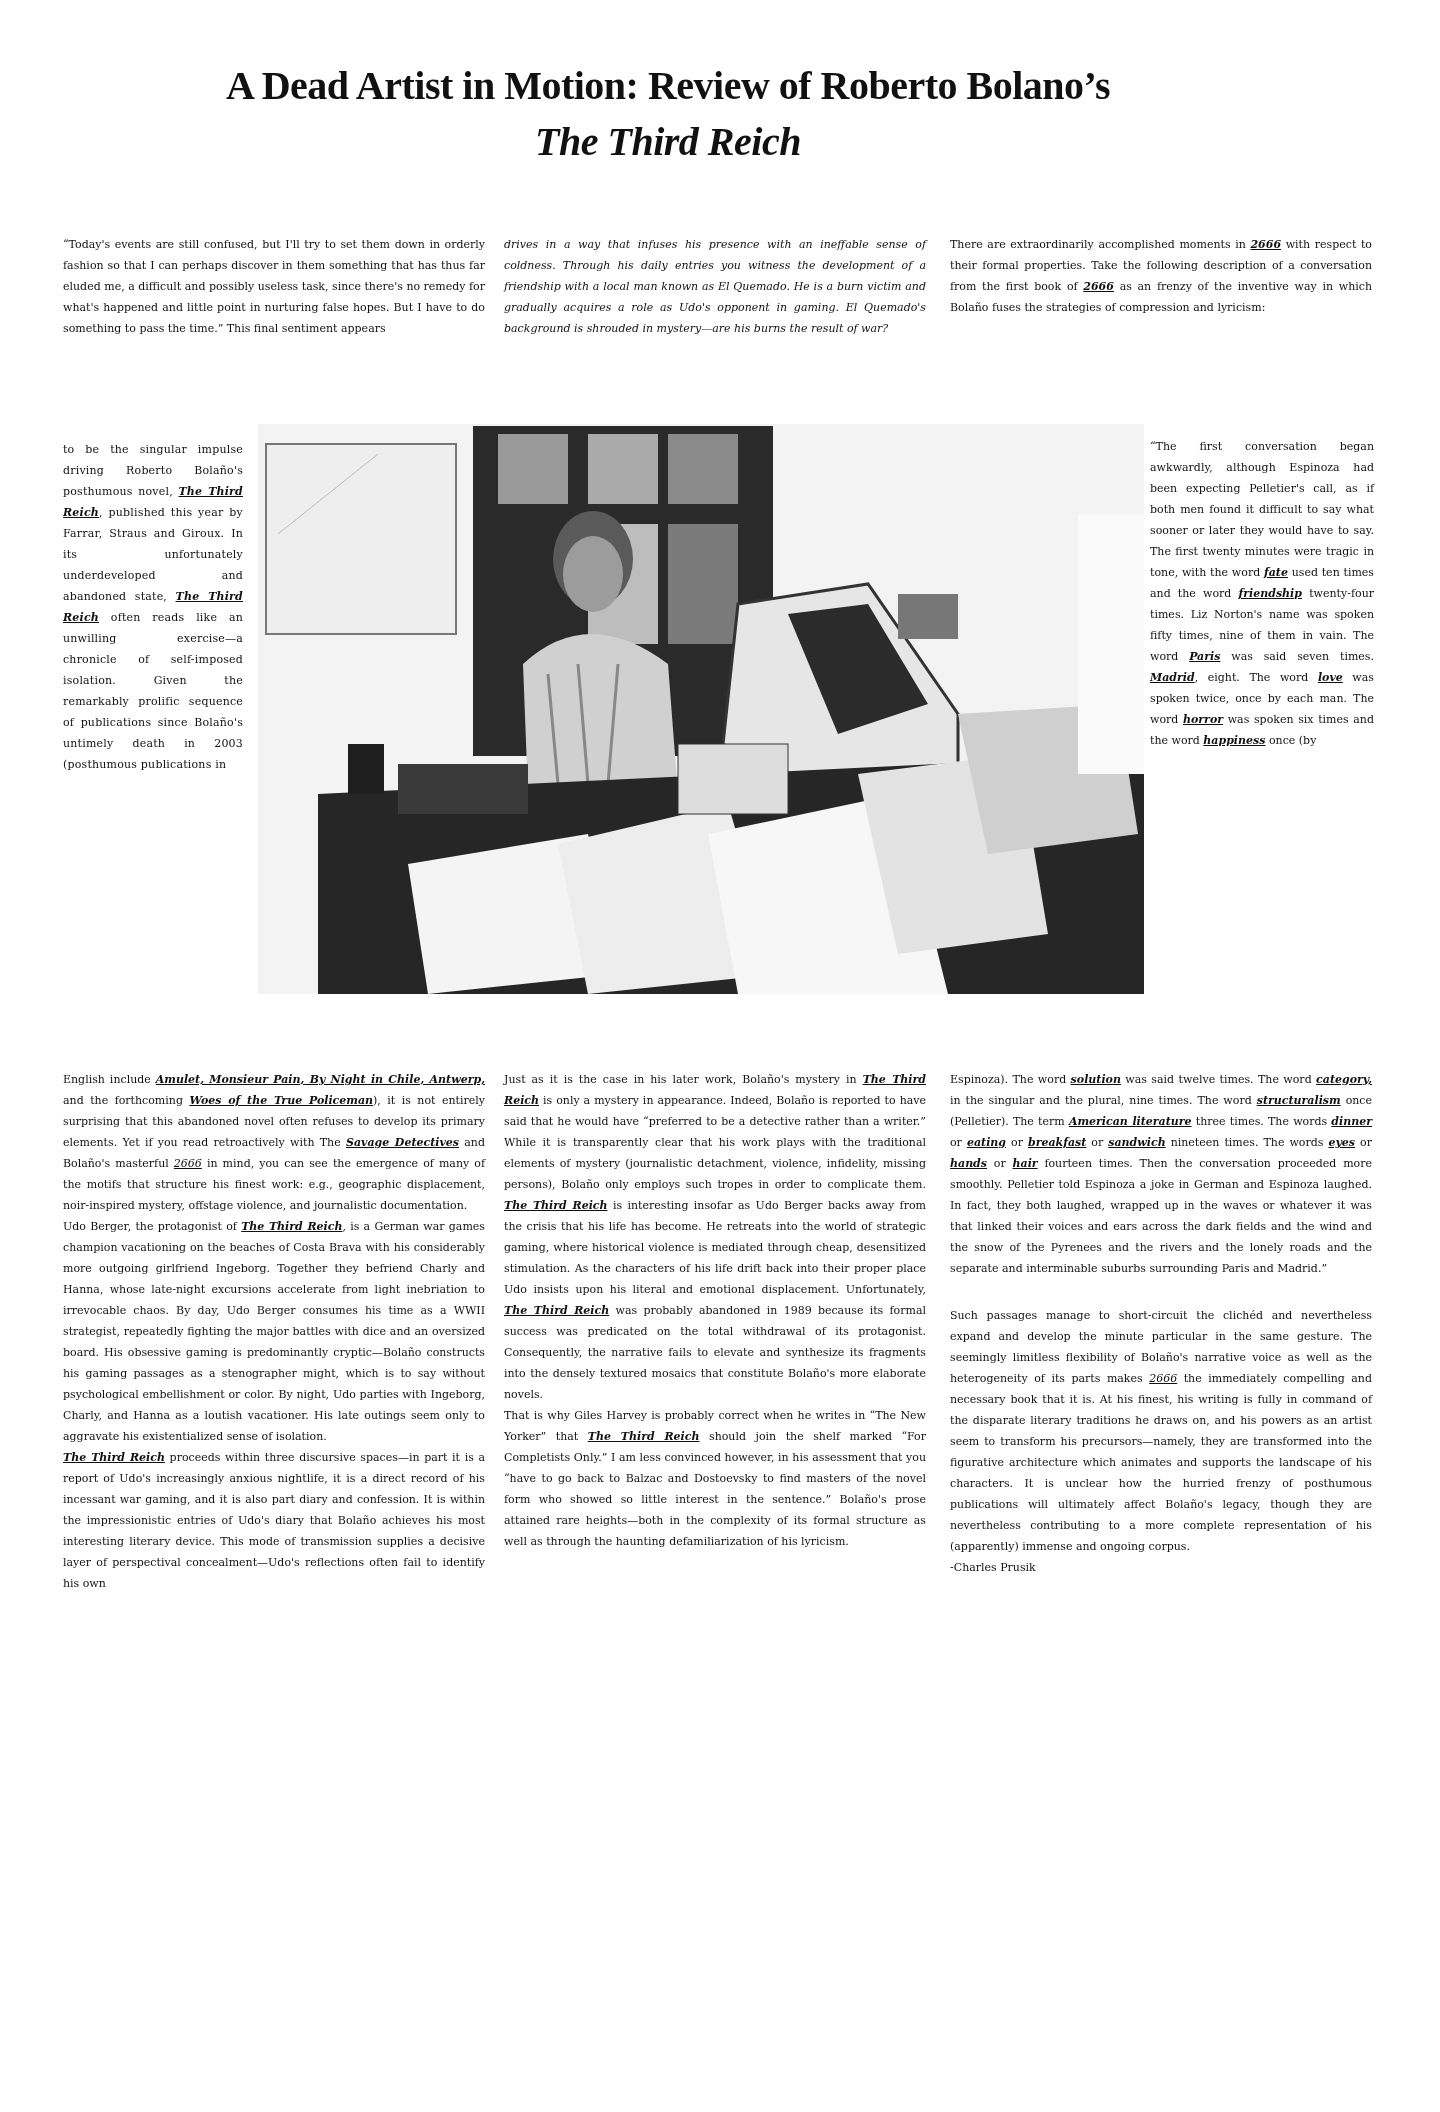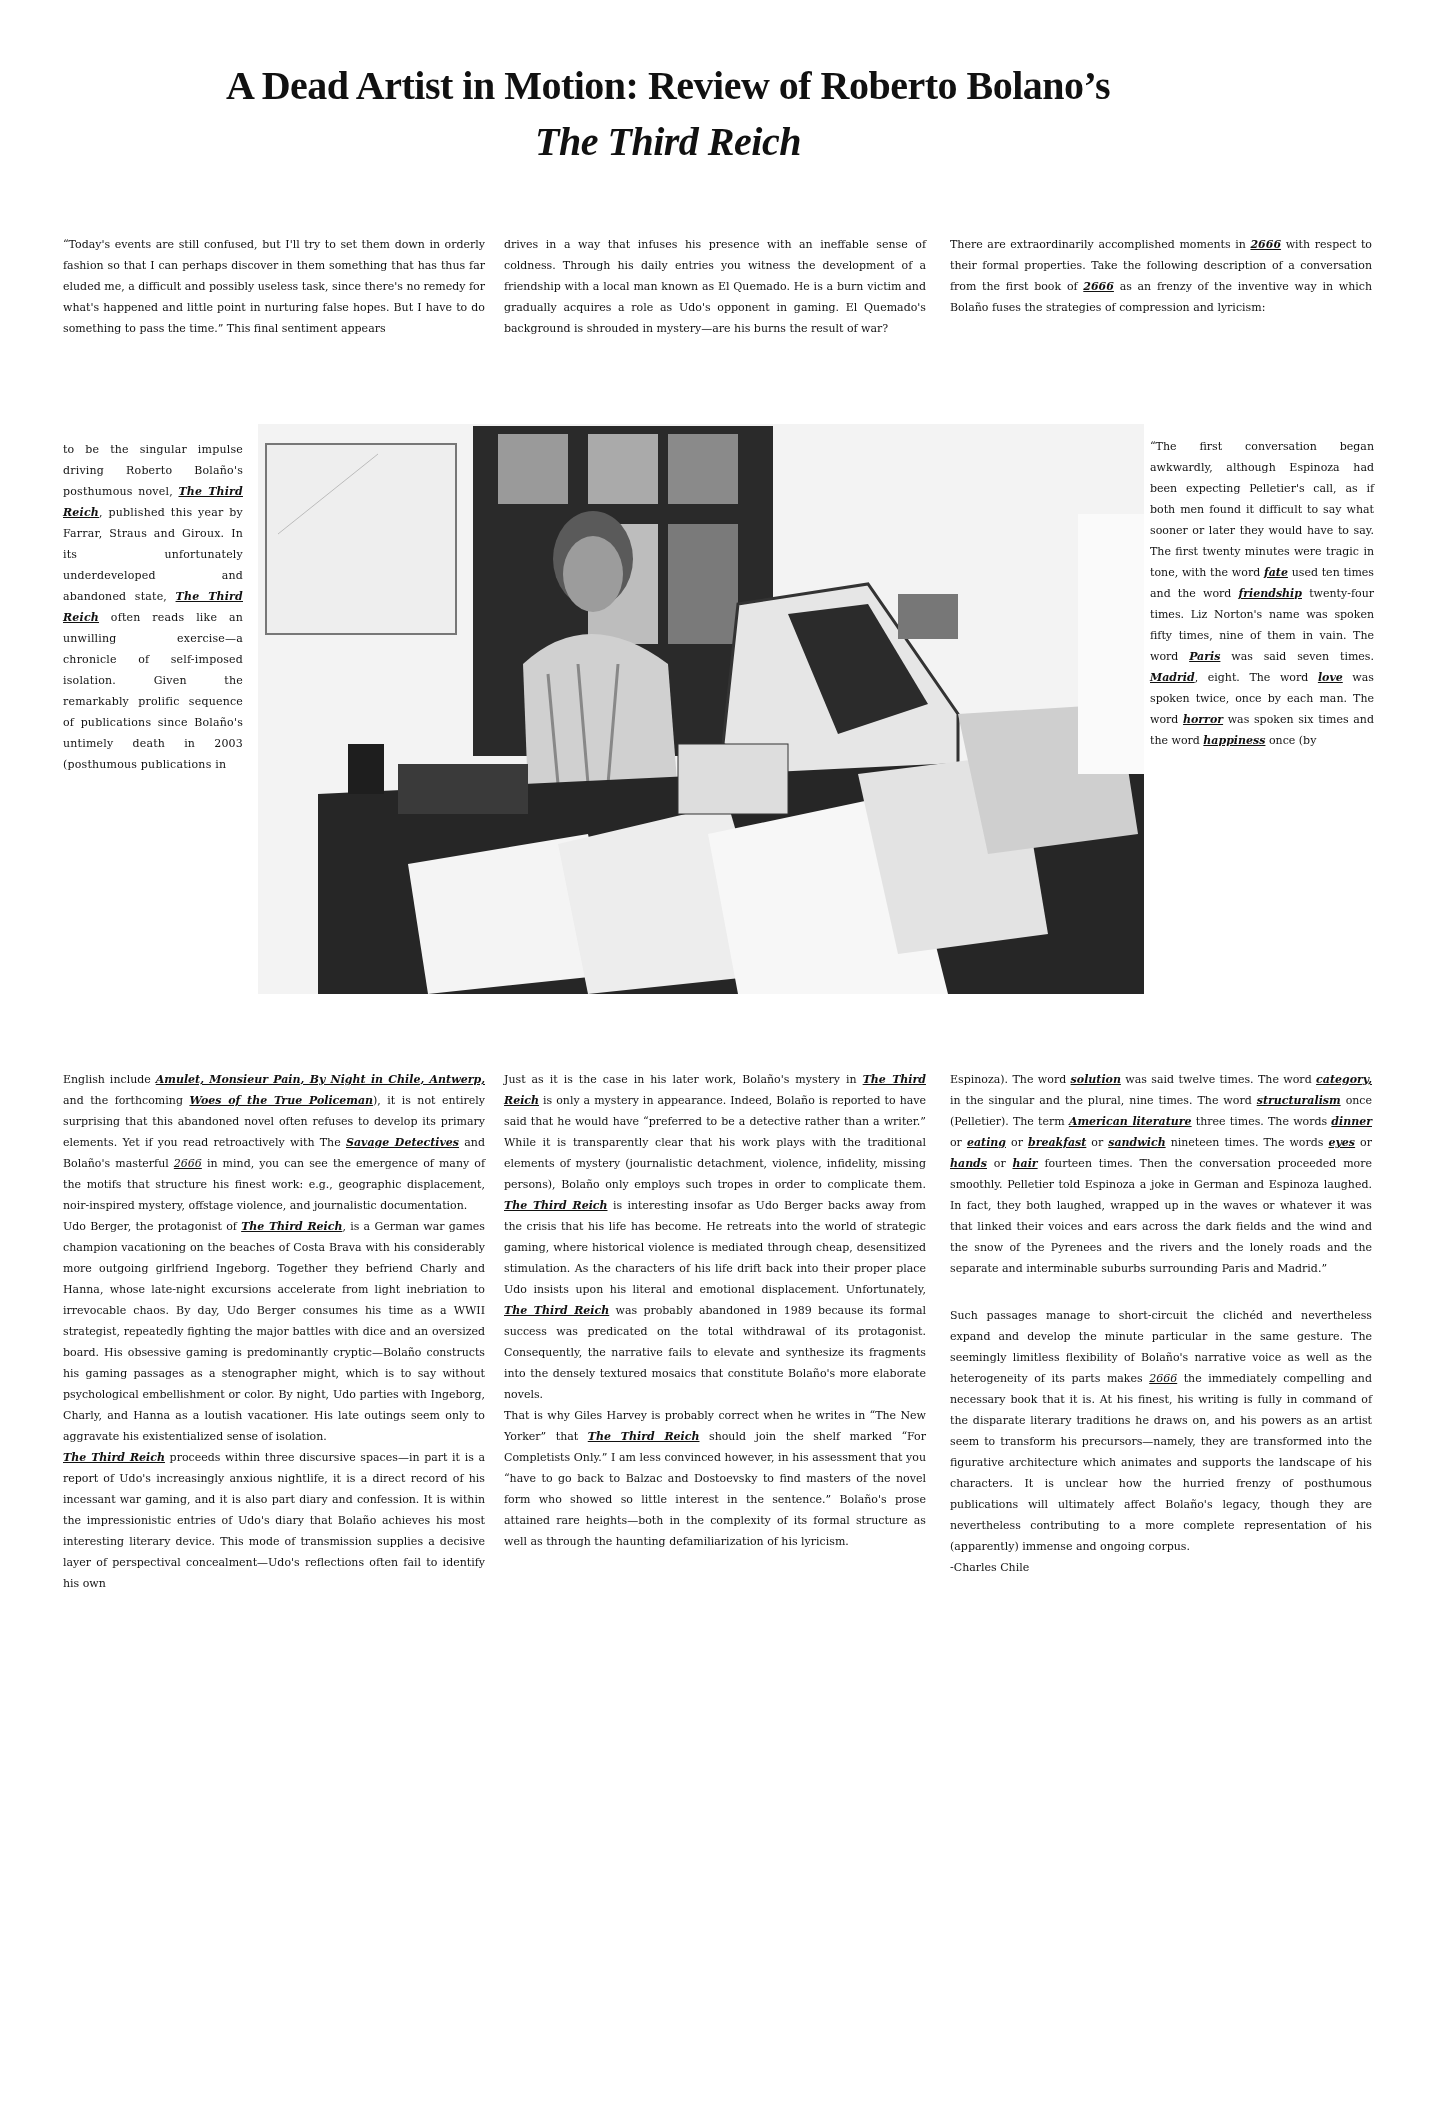--- a/index.html
+++ b/index.html
@@ -3,21 +3,21 @@
 <meta charset="utf-8">
 <style>
   html, body { margin: 0; padding: 0; background: #ffffff; }
   body { width: 1440px; height: 2112px; position: relative; overflow: hidden; color: #111; font-family: "DejaVu Serif", "Liberation Serif", serif; }
   .title { position: absolute; top: 58px; left: 0; width: 1336px; text-align: center; font-family: "Liberation Serif", "DejaVu Serif", serif; font-weight: bold; font-size: 40px; line-height: 56px; letter-spacing: -0.5px; }
   .title .sub { font-style: italic; display: block; }
   .col { position: absolute; font-size: 11px; line-height: 21px; text-align: justify; margin-top: 48px; }
   .col p { margin: 0; }
   .col i, .it { font-style: italic; font-weight: bold; text-decoration: underline; }
   .c1 { left: 63px; width: 422px; top: 186px; }
-  .c2 { left: 504px; width: 422px; top: 186px; }
+  .c2 { left: 504px; width: 422px; top: 186px; font-style: italic; }
   .c3 { left: 950px; width: 422px; top: 186px; }
   .narrow { width: 180px; letter-spacing: 0.2px; }
   .narrowR { width: 180px; }
   .photo { position: absolute; left: 258px; top: 414px; width: 886px; height: 580px; background: #d9d9d9; overflow: hidden; }
   .c1b { left: 63px; width: 422px; top: 1021px; }
   .c2b { left: 504px; width: 422px; top: 1021px; }
   .c3b { left: 950px; width: 422px; top: 1021px; }
   .sig { margin-top: 28px; }
   .gap { height: 26px; }
 </style>
@@ -99,14 +99,14 @@
   <p><span>That is why Giles Harvey is probably correct when he writes in “The New Yorker” that </span><i>The Third Reich</i><span> should join the shelf marked “For Completists Only.” I am less convinced however, in his assessment that you “have to go back to Balzac and Dostoevsky to find masters of the novel form who showed so little interest in the sentence.” Bolaño's prose attained rare heights—both in the complexity of its formal structure as well as through the haunting defamiliarization of his lyricism.</span></p>
 </div>
 
 <div class="col c3b" style="top:995px;">
   <p style="text-indent:212px;"><i></i></p>
 </div>
 <div class="col" style="left:950px; width:422px; top:1021px;">
   <p><span>Espinoza). The word </span><i>solution</i><span> was said twelve times. The word </span><i>category,</i><span> in the singular and the plural, nine times. The word </span><i>structuralism</i><span> once (Pelletier). The term </span><i>American literature</i><span> three times. The words </span><i>dinner</i><span> or </span><i>eating</i><span> or </span><i>breakfast</i><span> or </span><i>sandwich</i><span> nineteen times. The words </span><i>eyes</i><span> or </span><i>hands</i><span> or </span><i>hair</i><span> fourteen times. Then the conversation proceeded more smoothly. Pelletier told Espinoza a joke in German and Espinoza laughed. In fact, they both laughed, wrapped up in the waves or whatever it was that linked their voices and ears across the dark fields and the wind and the snow of the Pyrenees and the rivers and the lonely roads and the separate and interminable suburbs surrounding Paris and Madrid.”</span></p>
   <div class="gap"></div>
   <p><span>Such passages manage to short-circuit the clichéd and nevertheless expand and develop the minute particular in the same gesture. The seemingly limitless flexibility of Bolaño's narrative voice as well as the heterogeneity of its parts makes </span><i style="font-weight:normal">2666</i><span> the immediately compelling and necessary book that it is. At his finest, his writing is fully in command of the disparate literary traditions he draws on, and his powers as an artist seem to transform his precursors—namely, they are transformed into the figurative architecture which animates and supports the landscape of his characters. It is unclear how the hurried frenzy of posthumous publications will ultimately affect Bolaño's legacy, though they are nevertheless contributing to a more complete representation of his (apparently) immense and ongoing corpus.</span></p>
-  <p class="sig">-Charles Chile</p>
+  <p class="sig">-Charles Prusik</p>
 </div>
 
 </body></html>

